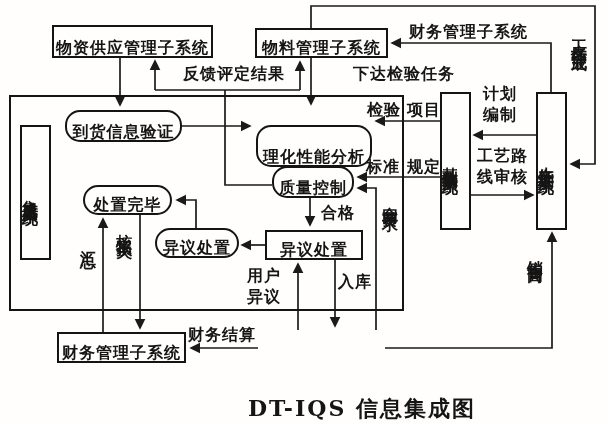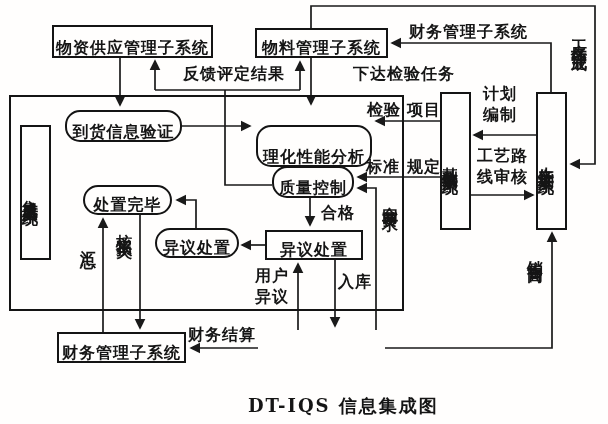--- a/index.html
+++ b/index.html
@@ -25,21 +25,21 @@
     z-index:1;
   }
   .lbl{
     position:absolute;font-weight:700;font-size:16px;line-height:1.3;letter-spacing:1px;
     white-space:pre-line;z-index:4;color:#151515;
   }
   .vlbl{
     writing-mode:vertical-rl;text-orientation:upright;letter-spacing:3px;line-height:1;
   }
   .title{
-    position:absolute;font-weight:700;font-size:18px;letter-spacing:2px;z-index:4;
+    position:absolute;font-weight:700;font-size:22px;letter-spacing:2px;z-index:4;
     font-family:"DejaVu Serif","DejaVu Sans",serif;
   }
 </style>
 </head>
 <body>
 
 <div class="canvas">
 
   <div class="outer" style="left:9px;top:95px;width:395px;height:216px;"></div>
 
@@ -143,21 +143,21 @@
 
   <div class="lbl" style="left:366px;top:157px;">标准</div>
   <div class="lbl" style="left:407px;top:157px;">规定</div>
 
   <div class="lbl vlbl" style="left:382px;top:194px;height:70px;">合同要求</div>
 
   <div class="lbl" style="left:321px;top:203px;">合格</div>
 
   <div class="lbl" style="left:338px;top:272px;">入库</div>
 
-  <div class="lbl" style="left:255px;top:266px;">用户
+  <div class="lbl" style="left:247px;top:266px;">用户
 异议</div>
 
   <div class="lbl vlbl" style="left:80px;top:237px;height:44px;">汇总</div>
 
   <div class="lbl vlbl" style="left:116px;top:221px;height:84px;">核实损失</div>
 
   <div class="lbl" style="left:188px;top:325px;">财务结算</div>
 
   <div class="lbl vlbl" style="left:527px;top:247px;height:76px;">销售合同</div>
 

